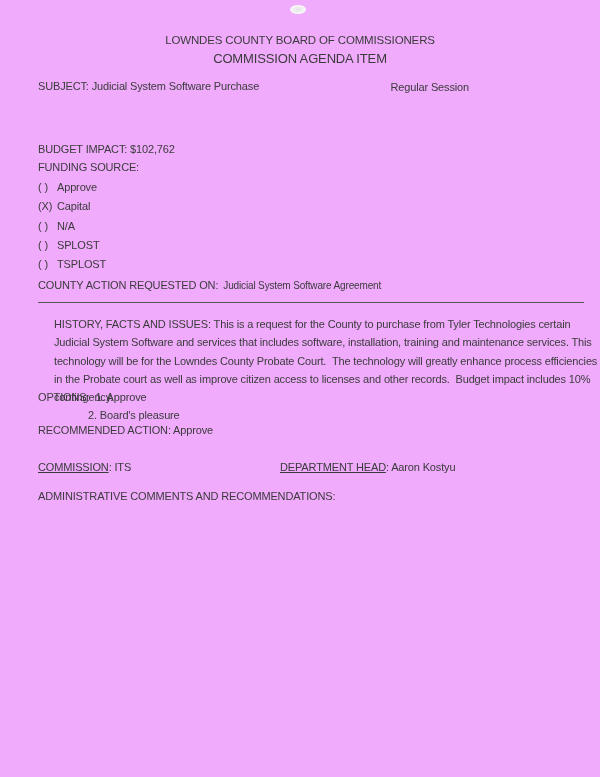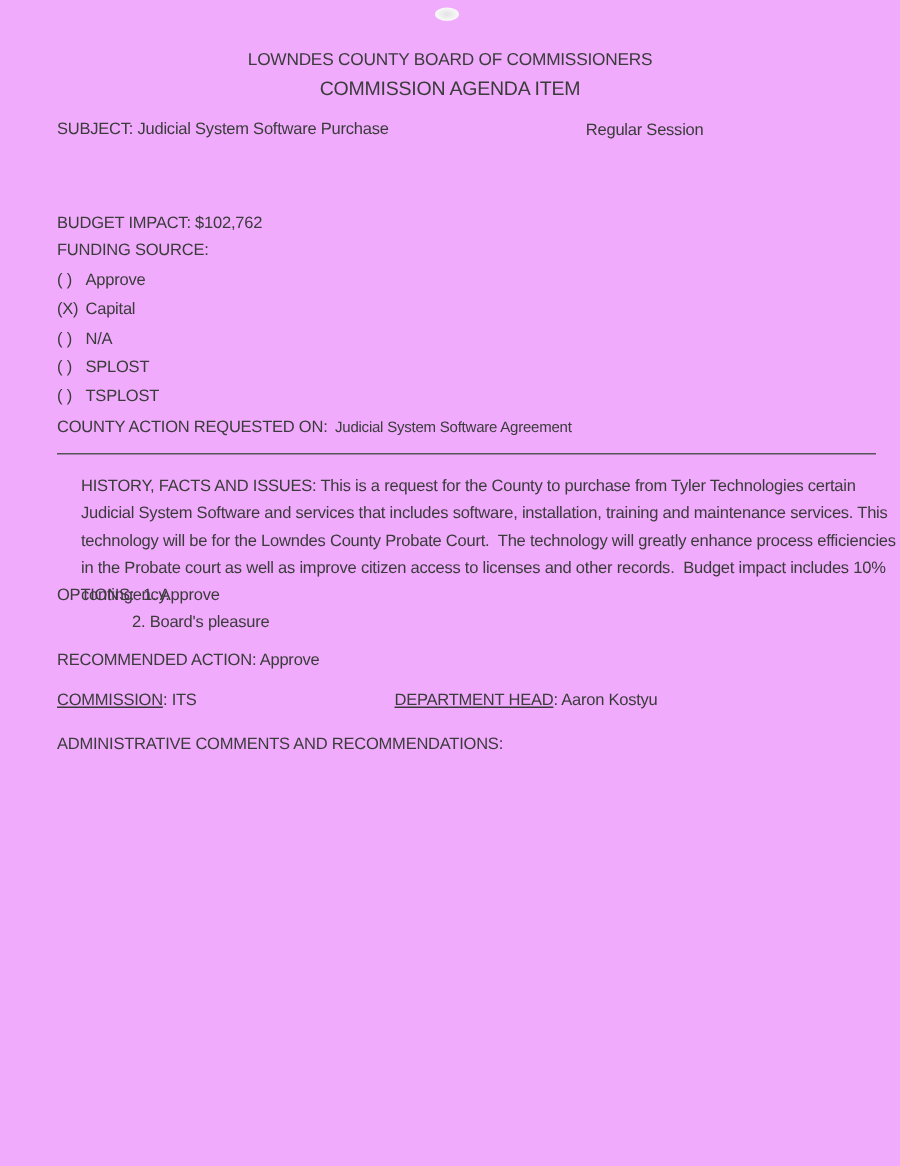--- a/index.html
+++ b/index.html
@@ -41,21 +41,21 @@
     position: absolute;
     left: 38px; top: 299px;
     width: 546px;
     line-height: 18.3px;
     white-space: pre-wrap;
     margin: 16px;
   }
   .opt-first-gap { margin-left: 6px; }
   .dept-row { position: absolute; left: 0; top: 461px; width: 600px; }
   .dept-row .dept { position: absolute; left: 38px; white-space: nowrap; }
-  .dept-row .head { position: absolute; left: 263px; white-space: nowrap; }
+  .dept-row .head { position: absolute; left: 280px; white-space: nowrap; }
 </style>
 </head>
 <body>
 
 <div class="page">
 
   <div class="artifact"></div>
 
   <div class="t center" style="top:34px; font-size:11.5px;">LOWNDES COUNTY BOARD OF COMMISSIONERS</div>
   <div class="t center" style="top:51px; font-size:13px;">COMMISSION AGENDA ITEM</div>
@@ -91,21 +91,21 @@
     <span>COUNTY ACTION REQUESTED ON:</span><span class="value">Judicial System Software Agreement</span>
   </div>
 
   <p class="history"><span>HISTORY, FACTS AND ISSUES: </span><span>This is a request for the County to purchase from Tyler Technologies certain Judicial System Software and services that includes software, installation, training and maintenance services. This technology will be for the Lowndes County Probate Court.  The technology will greatly enhance process efficiencies in the Probate court as well as improve citizen access to licenses and other records.  Budget impact includes 10% contingency.</span></p>
 
   <div class="t" style="left:38px; top:391px;">
     <span>OPTIONS:</span><span class="opt-first-gap">1. Approve</span>
   </div>
   <div class="t" style="left:88px; top:409px;">2. Board's pleasure</div>
 
-  <div class="t" style="left:38px; top:434px;text-align:right;">RECOMMENDED ACTION: Approve</div>
+  <div class="t" style="left:38px; top:424px;text-align:right;">RECOMMENDED ACTION: Approve</div>
 
   <div class="dept-row">
     <span class="dept">
       <span class="ul">COMMISSION</span><span>: ITS</span>
     </span>
     <span class="head">
       <span class="ul">DEPARTMENT HEAD</span><span>: Aaron Kostyu</span>
     </span>
   </div>
 

